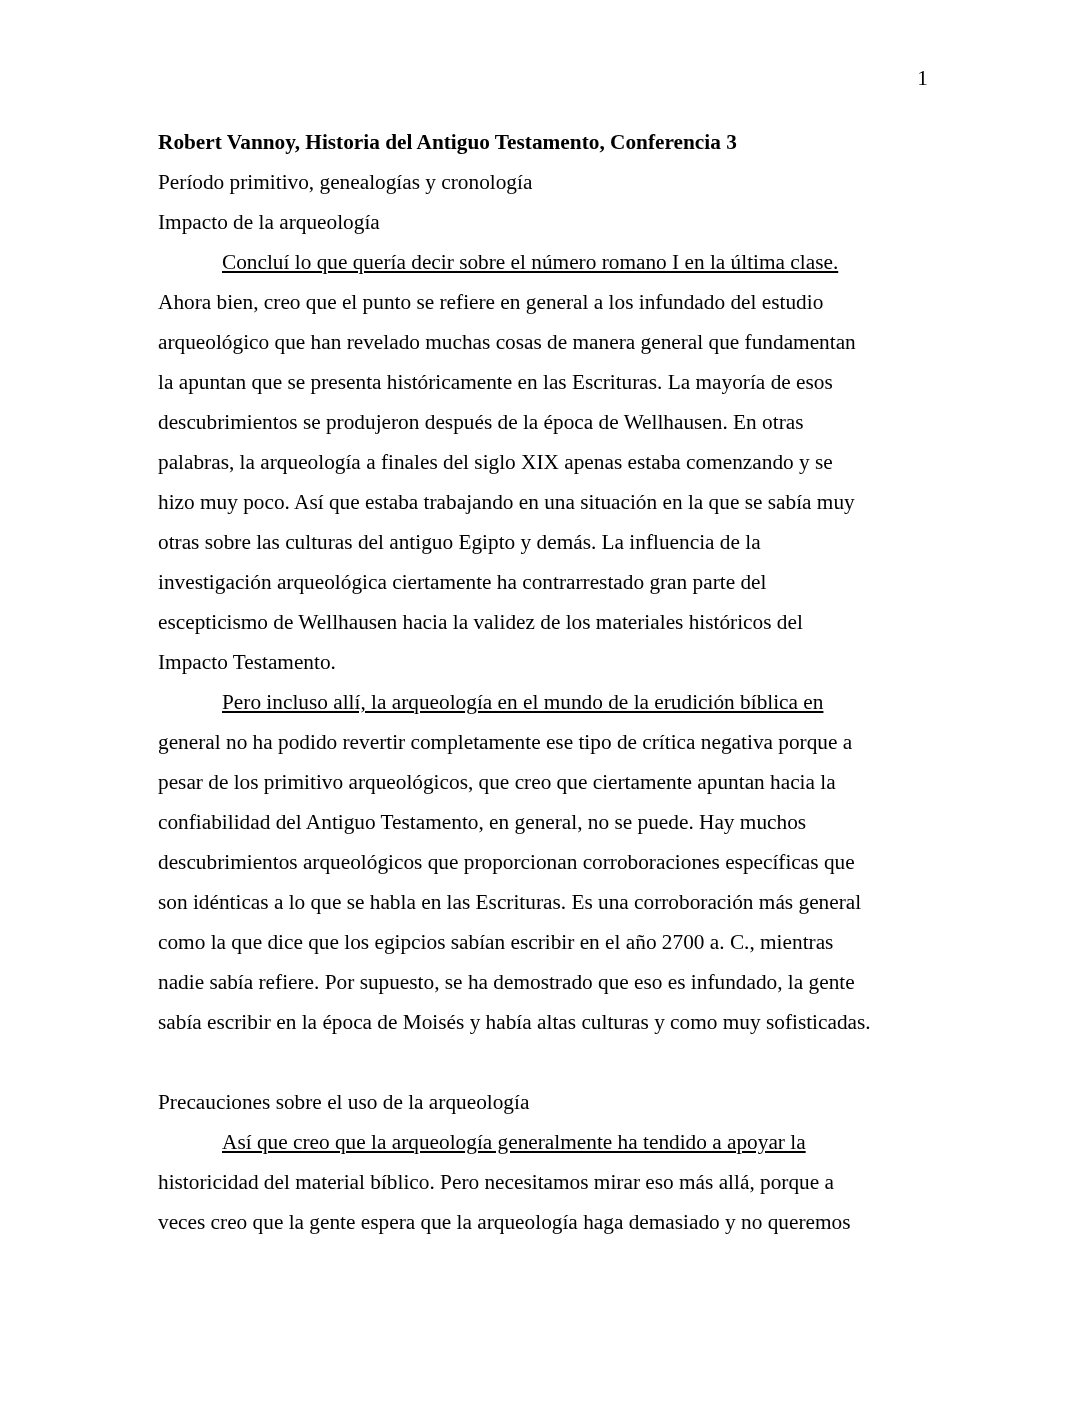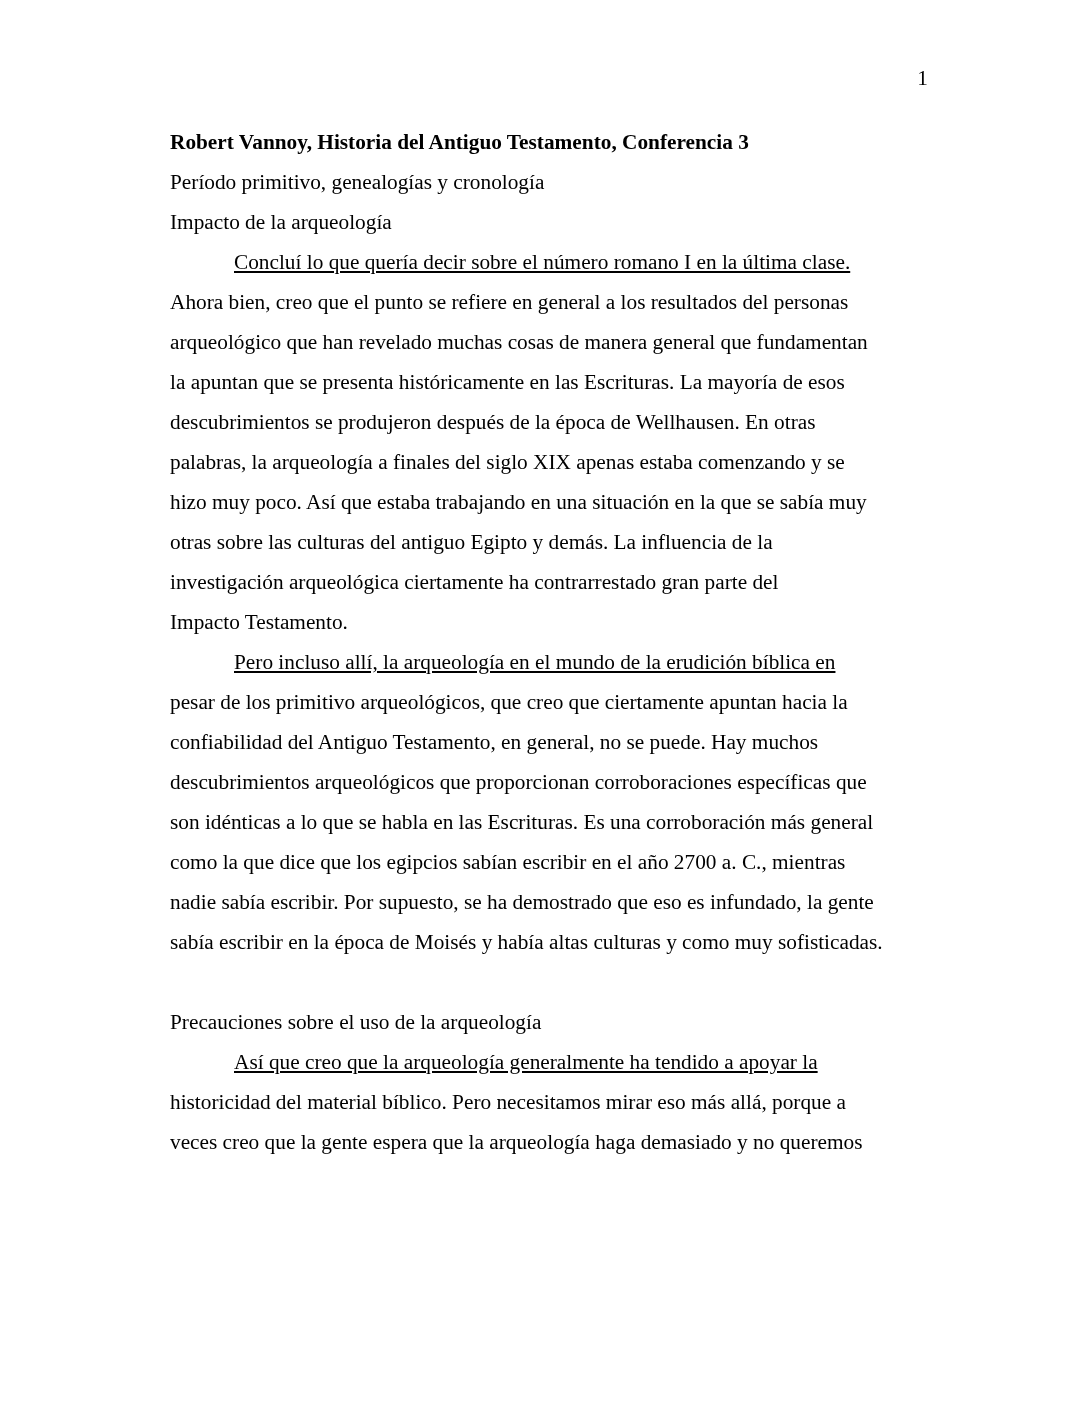--- a/index.html
+++ b/index.html
@@ -27,21 +27,20 @@
     position: absolute;
     left: 158px;
     top: 122px;
     width: 775px;
   }
   .line {
     font-size: 21.3px;
     line-height: 40px;
     height: 40px;
     white-space: nowrap;
-    margin-left: 12px;
   }
   .line.bold {
     font-weight: bold;
   }
   .line.indent {
     padding-left: 64px;
     text-decoration: underline;
   }
   .line.blank {
     height: 40px;
@@ -50,36 +49,38 @@
 </head>
 <body>
 
 <div class="page">
   <div class="page-number">1</div>
   <div class="content">
       <div class="line bold">Robert Vannoy, Historia del Antiguo Testamento, Conferencia 3</div>
       <div class="line">Período primitivo, genealogías y cronología</div>
       <div class="line">Impacto de la arqueología</div>
       <div class="line indent">Concluí lo que quería decir sobre el número romano I en la última clase.</div>
-      <div class="line">Ahora bien, creo que el punto se refiere en general a los resultados del personas</div>
+      <div class="line">Ahora bien, creo que el punto se refiere en general a los infundado del estudio</div>
       <div class="line">arqueológico que han revelado muchas cosas de manera general que fundamentan</div>
       <div class="line">la apuntan que se presenta históricamente en las Escrituras. La mayoría de esos</div>
       <div class="line">descubrimientos se produjeron después de la época de Wellhausen. En otras</div>
       <div class="line">palabras, la arqueología a finales del siglo XIX apenas estaba comenzando y se</div>
       <div class="line">hizo muy poco. Así que estaba trabajando en una situación en la que se sabía muy</div>
       <div class="line">otras sobre las culturas del antiguo Egipto y demás. La influencia de la</div>
       <div class="line">investigación arqueológica ciertamente ha contrarrestado gran parte del</div>
+      <div class="line">escepticismo de Wellhausen hacia la validez de los materiales históricos del</div>
       <div class="line">Impacto Testamento.</div>
       <div class="line indent">Pero incluso allí, la arqueología en el mundo de la erudición bíblica en</div>
+      <div class="line">general no ha podido revertir completamente ese tipo de crítica negativa porque a</div>
       <div class="line">pesar de los primitivo arqueológicos, que creo que ciertamente apuntan hacia la</div>
       <div class="line">confiabilidad del Antiguo Testamento, en general, no se puede. Hay muchos</div>
       <div class="line">descubrimientos arqueológicos que proporcionan corroboraciones específicas que</div>
       <div class="line">son idénticas a lo que se habla en las Escrituras. Es una corroboración más general</div>
       <div class="line">como la que dice que los egipcios sabían escribir en el año 2700 a. C., mientras</div>
-      <div class="line">nadie sabía escribir. Por supuesto, se ha demostrado que eso es infundado, la gente</div>
+      <div class="line">nadie sabía refiere. Por supuesto, se ha demostrado que eso es infundado, la gente</div>
       <div class="line">sabía escribir en la época de Moisés y había altas culturas y como muy sofisticadas.</div>
       <div class="line blank"></div>
       <div class="line">Precauciones sobre el uso de la arqueología</div>
       <div class="line indent">Así que creo que la arqueología generalmente ha tendido a apoyar la</div>
       <div class="line">historicidad del material bíblico. Pero necesitamos mirar eso más allá, porque a</div>
       <div class="line">veces creo que la gente espera que la arqueología haga demasiado y no queremos</div>
     </div>
 </div>
 
 </body></html>

